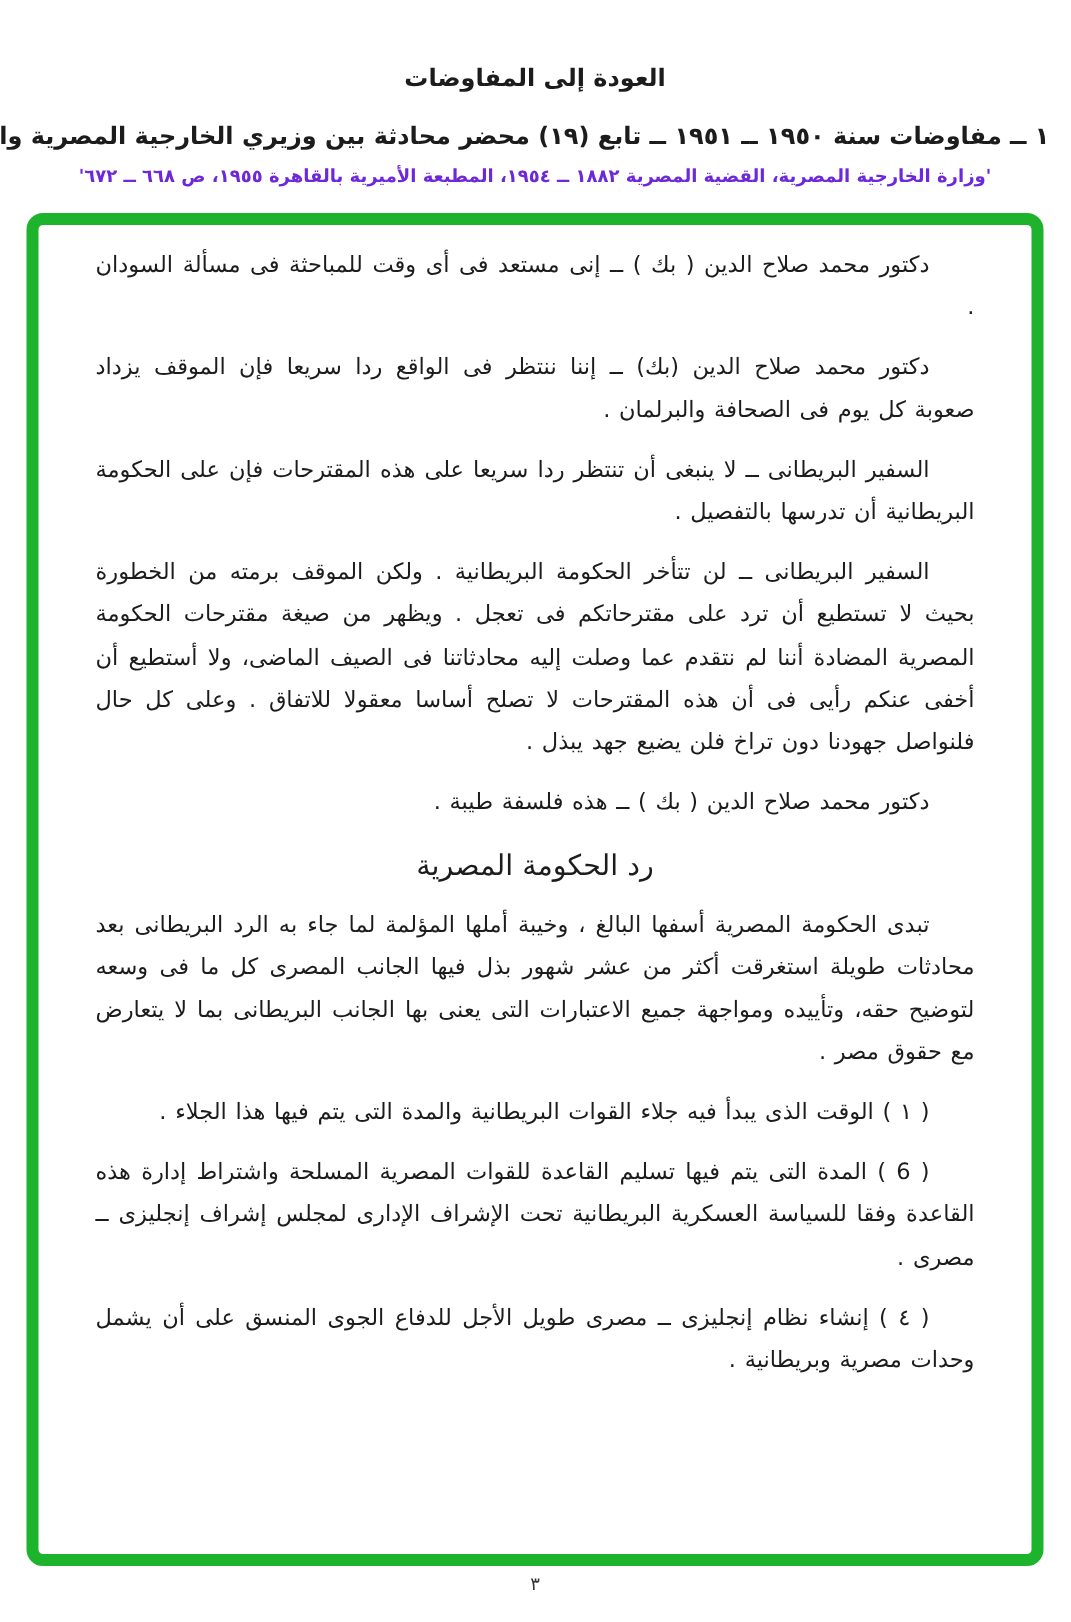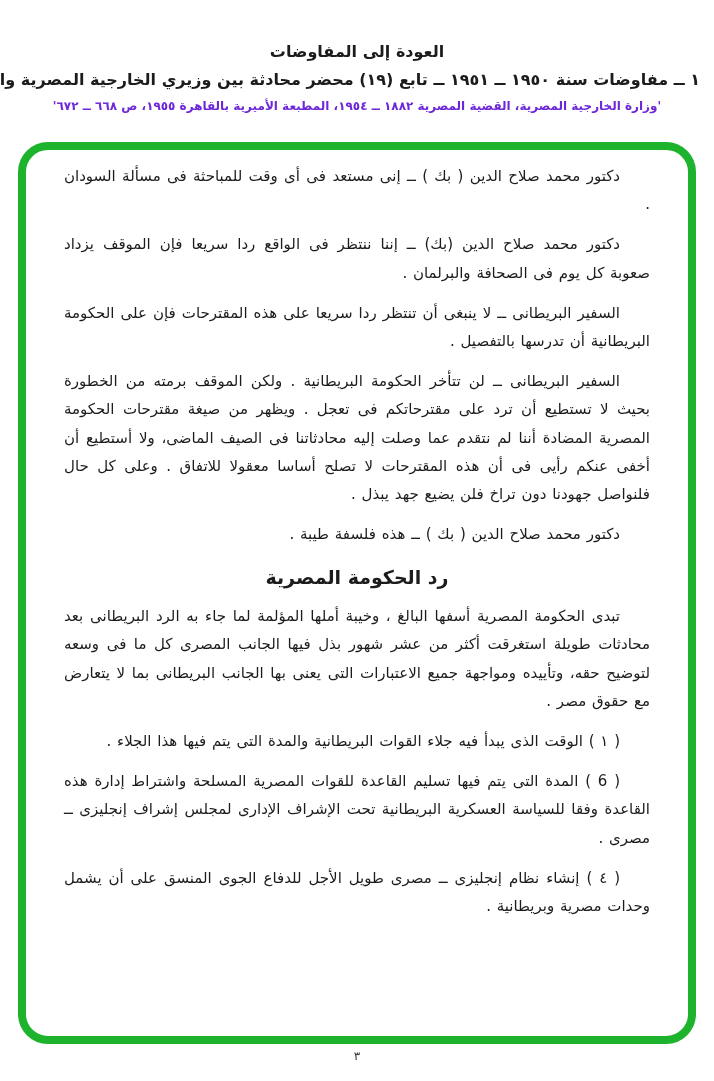--- a/index.html
+++ b/index.html
@@ -19,55 +19,55 @@
     position: absolute;
     top: 42px;
     left: 0;
     right: 0;
     text-align: center;
     font-weight: bold;
   }
   .header .title {
     font-size: 16px;
     letter-spacing: 0.5px;
-    margin-bottom: 9px;
+    margin-bottom: 20px;
   }
   .header .entry {
     font-size: 16px;
     padding: 0 14px;
     margin-bottom: 10px;
     white-space: nowrap;
   }
   .header .source {
     font-size: 12px;
     color: #6d28d9;
   }
   .highlight-box {
     position: absolute;
     top: 142px;
     left: 18px;
     width: 678px;
     height: 902px;
     border: 8px solid var(--highlight, #1db32c);
-    border-radius: 30px;
+    border-radius: 11px;
     padding: 12px 38px 6px 38px;
     overflow: hidden;
   }
   .body-text p {
     font-size: 15px;
     line-height: 1.88;
     text-align: justify;
     text-indent: 30px;
     margin-bottom: 12px;
     word-spacing: 1px;
   }
   .section-heading {
     text-align: center;
     font-size: 19px;
-    font-weight: bold;
+    font-weight: normal;
     margin: 18px 0 14px 0;
     letter-spacing: 1px;
   }
   .footer-page {
     position: absolute;
     bottom: 18px;
     left: 0;
     right: 0;
     text-align: center;
     font-size: 12px;

